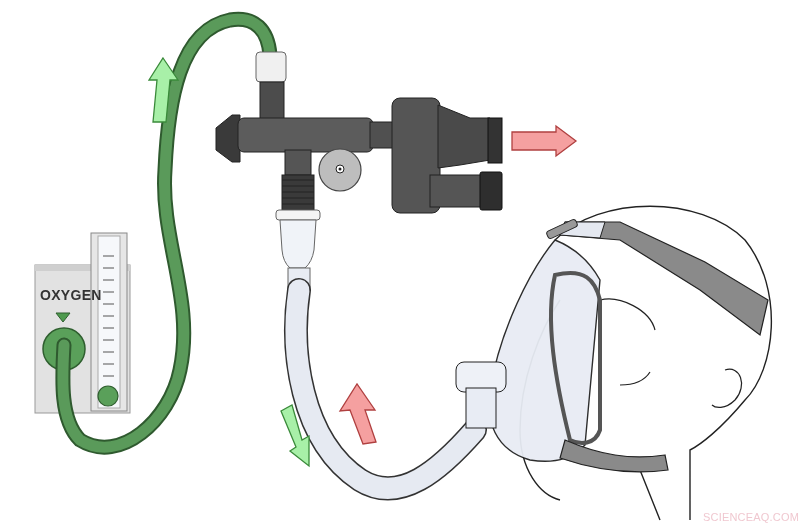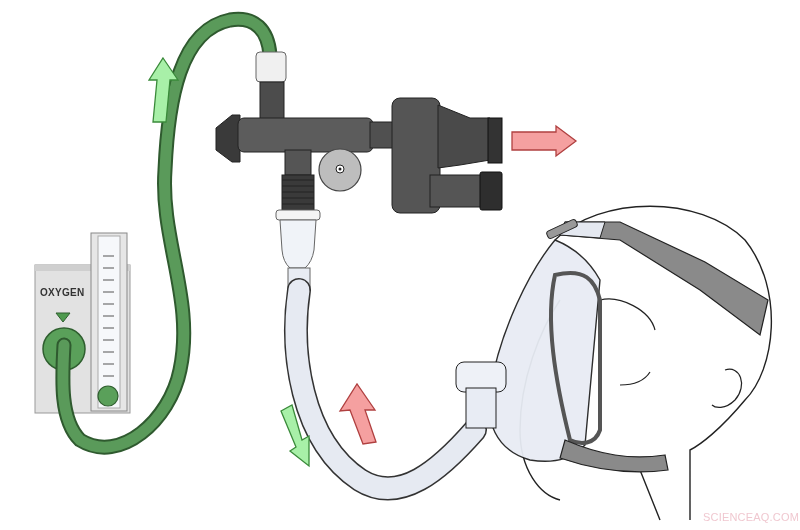--- a/index.html
+++ b/index.html
@@ -1,19 +1,19 @@
 <!DOCTYPE html>
 <html><head>
 <meta charset="utf-8">
 <style>
   html, body { margin:0; padding:0; background:#ffffff; }
   body { width:800px; height:530px; position:relative; overflow:hidden; font-family:"Liberation Sans", sans-serif; }
   svg { position:absolute; left:0; top:0; }
   .watermark { position:absolute; left:703px; top:511px; font-family:"Liberation Sans", sans-serif; font-size:11px; color:#f0c8d0; letter-spacing:0.2px;text-align:right; }
-  .oxy-label { position:absolute; left:40px; top:287px; font-family:"Liberation Sans", sans-serif; font-weight:bold; font-size:10px; color:#333; letter-spacing:0.3px;text-align:right; }
+  .oxy-label { position:absolute; left:40px; top:287px; font-family:"Liberation Sans", sans-serif; font-weight:bold; font-size:14px; color:#333; letter-spacing:0.3px;text-align:right; }
 </style>
 </head>
 <body>
 
 <svg width="800" height="530" viewBox="0 0 800 530">
   <defs>
     <linearGradient id="tubeGrad" x1="0" x2="1">
       <stop offset="0" stop-color="#f4f6fa"></stop>
         <stop offset="0.5" stop-color="#d8dde8"></stop>
         <stop offset="1" stop-color="#f4f6fa"></stop>

